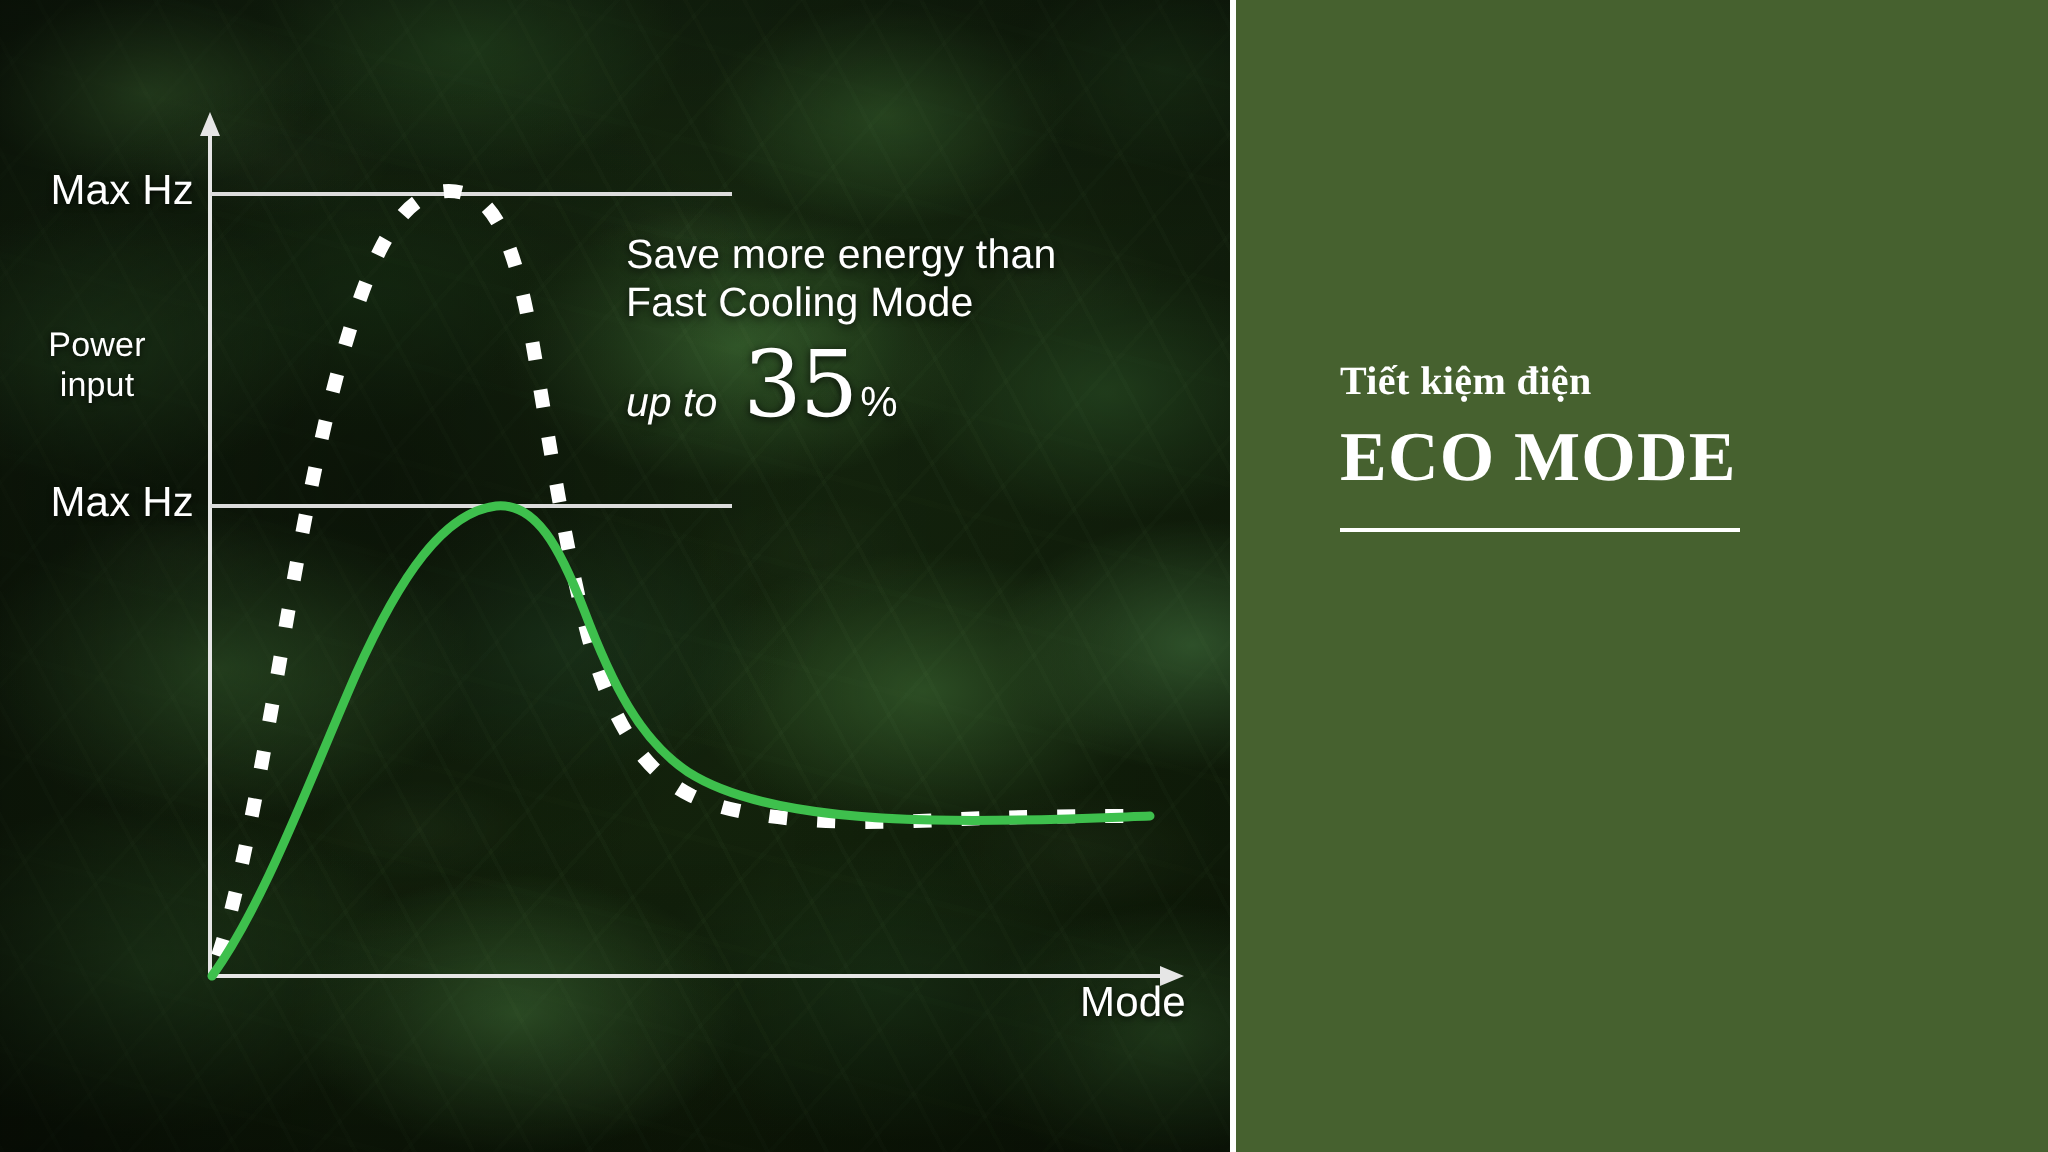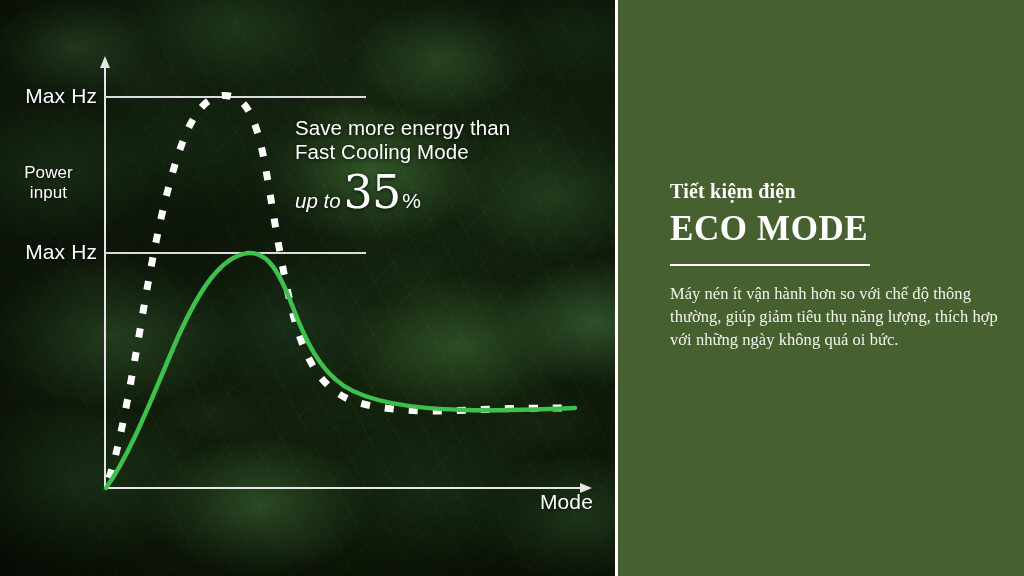--- a/index.html
+++ b/index.html
@@ -69,26 +69,26 @@
     position:absolute; color:#ffffff; font-size:21px; letter-spacing:.1px;
     text-shadow:0 1px 3px rgba(0,0,0,.75); white-space:nowrap;
   }
   #lbl-maxhz-top{ left:0; top:84px; width:97px; text-align:right; }
   #lbl-maxhz-bottom{ left:0; top:240px; width:97px; text-align:right; }
   #lbl-power{
     left:0; top:163px; width:97px; text-align:center; font-size:17px; line-height:20px;
   }
   #lbl-time{ left:540px; top:490px; font-size:21px; }
 
-  .callout{ position:absolute; left:295px; top:116px; width:270px; color:#fff;
+  .callout{ position:absolute; left:313px; top:116px; width:270px; color:#fff;
             text-shadow:0 1px 4px rgba(0,0,0,.8); }
   .callout .l1, .callout .l2{ font-size:20.5px; line-height:24px; letter-spacing:.1px; }
   .callout .pctline{ display:flex; align-items:baseline; margin-top:6px; }
   .callout .upto{ font-size:20.5px;font-style:italic; }
-  .callout .big{ font-size:46px; line-height:44px; font-family:"DejaVu Serif", serif; font-weight:400; margin-left:3px; letter-spacing:-1px; }
+  .callout .big{ font-size:46px; line-height:44px; font-family:"DejaVu Serif", serif; font-weight:400; margin-left:13px; letter-spacing:-1px; }
   .callout .pct{ font-size:21px; margin-left:2px; }
 
   
   .divider{ position:absolute; left:615px; top:0; width:3px; height:576px; background:#ffffff; }
 
   
   .green-panel{
     position:absolute; left:618px; top:0; width:406px; height:576px;
     background:#46612f;
     font-family:Liberation Serif, serif;
@@ -165,16 +165,15 @@
       </div>
     </div>
   </div>
 
   <div class="divider"></div>
 
   <div class="green-panel">
     <div class="kicker">Tiết kiệm điện</div>
     <div class="headline">ECO MODE</div>
     <div class="rule"></div>
-    <div class="body-copy">Máy nén ít vận hành hơn so với chế độ thông thường, giúp giảm tiêu thụ năng lượng, thích hợp với những ngày không quá oi bức.</div>
   </div>
 
 </div>
 
 </body></html>

